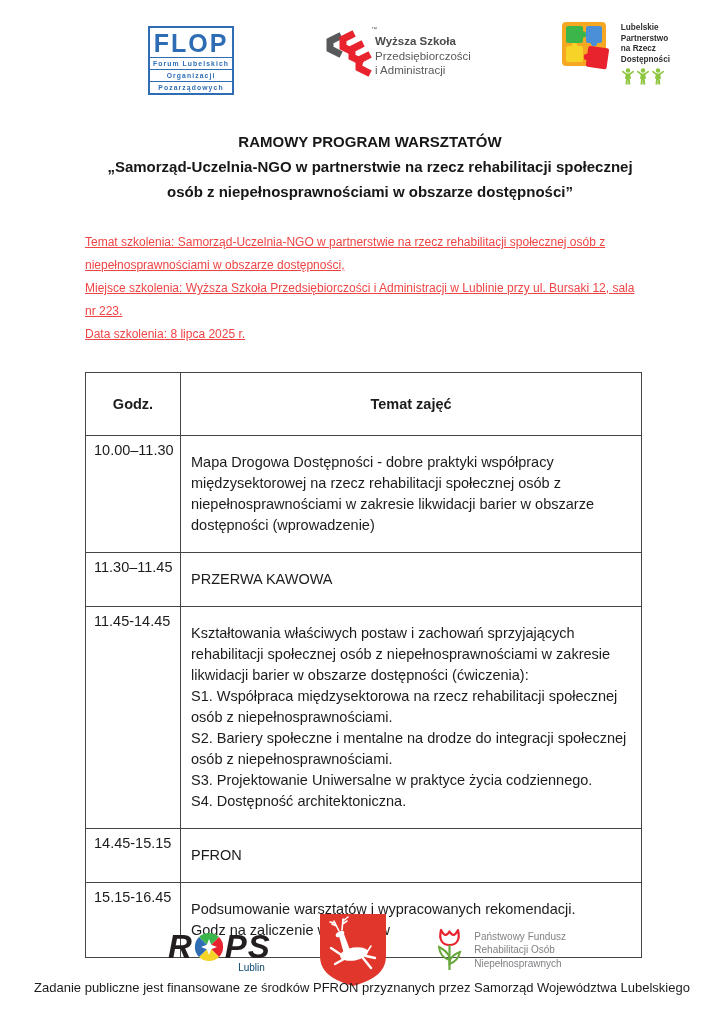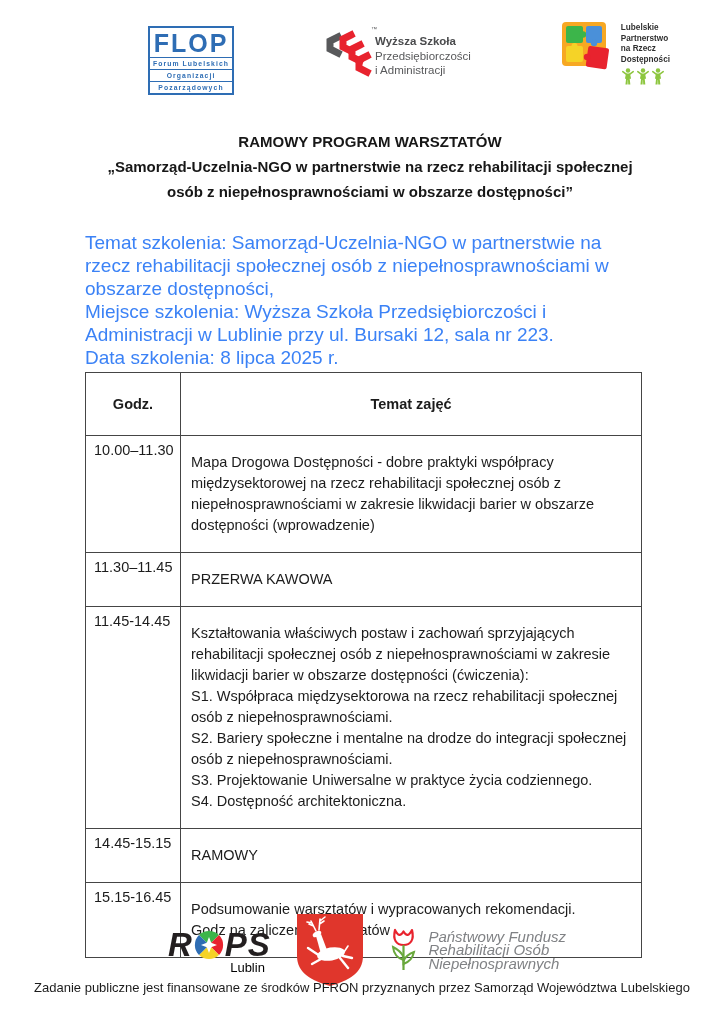--- a/index.html
+++ b/index.html
@@ -48,21 +48,21 @@
 
   
   .title-block{
     position:absolute;top:129px;left:0;width:100%;
     text-align:center;font-size:15px;font-weight:bold;line-height:25px;color:#171717;padding-left:8px;
   }
 
   
   .intro{
     position:absolute;top:231px;left:85px;width:557px;
-    font-size:19px;line-height:23px;white-space:pre-line;color:#3b82f6;
+    font-size:12px;line-height:23px;white-space:pre-line;color:#ef4444;text-decoration:underline;
   }
 
   
   .schedule{
     position:absolute;top:372px;left:85px;width:557px;
     border-collapse:collapse;table-layout:fixed;
     font-size:14.5px;color:#1c1c1c;
   }
   .schedule th,.schedule td{
     border:1px solid #454545;vertical-align:middle;
@@ -73,23 +73,23 @@
   .schedule td.topic{white-space:pre-line;vertical-align:top;}
 
   
   .footer-logos{
     position:absolute;top:912px;left:168px;width:398px;
     display:flex;justify-content:space-between;align-items:center;
   }
   .rops{display:flex;flex-direction:column;align-items:flex-end;}
   .rops-main{display:flex;align-items:center;font-size:33px;font-weight:bold;font-style:italic;color:#231f20;letter-spacing:1px;}
   .rops-main svg{margin:0 1px;}
-  .rops-city{font-size:13px;color:#000000;margin:-4px 6px 0 0;}
+  .rops-city{font-size:10px;color:#0c4a6e;margin:-4px 6px 0 0;}
   .pfron{display:flex;align-items:center;gap:8px;}
-  .pfron-text{font-size:15px;color:#808285;line-height:13.5px;font-style:italic;}
+  .pfron-text{font-size:10px;color:#808285;line-height:13.5px;}
 
   .footer-note{
     position:absolute;top:980px;left:0;width:100%;
     text-align:center;font-size:13px;color:#1c1c1c;
   }
 </style>
 </head>
 <body>
 
 <div class="page">
@@ -197,21 +197,21 @@
       <tr>
         <td class="time">11.45-14.45</td>
         <td class="topic">Kształtowania właściwych postaw i zachowań sprzyjających rehabilitacji społecznej osób z niepełnosprawnościami w zakresie likwidacji barier w obszarze dostępności (ćwiczenia):
 S1. Współpraca międzysektorowa na rzecz rehabilitacji społecznej osób z niepełnosprawnościami.
 S2. Bariery społeczne i mentalne na drodze do integracji społecznej osób z niepełnosprawnościami.
 S3. Projektowanie Uniwersalne w praktyce życia codziennego.
 S4. Dostępność architektoniczna.</td>
       </tr>
       <tr>
         <td class="time">14.45-15.15</td>
-        <td class="topic">RAMOWY</td>
+        <td class="topic">PFRON</td>
       </tr>
       <tr>
         <td class="time">15.15-16.45</td>
         <td class="topic">Podsumowanie warsztatów i wypracowanych rekomendacji.
 Godz na zaliczenie warsztatów</td>
       </tr>
     </tbody>
   </table>
 
   <div class="footer-logos">

